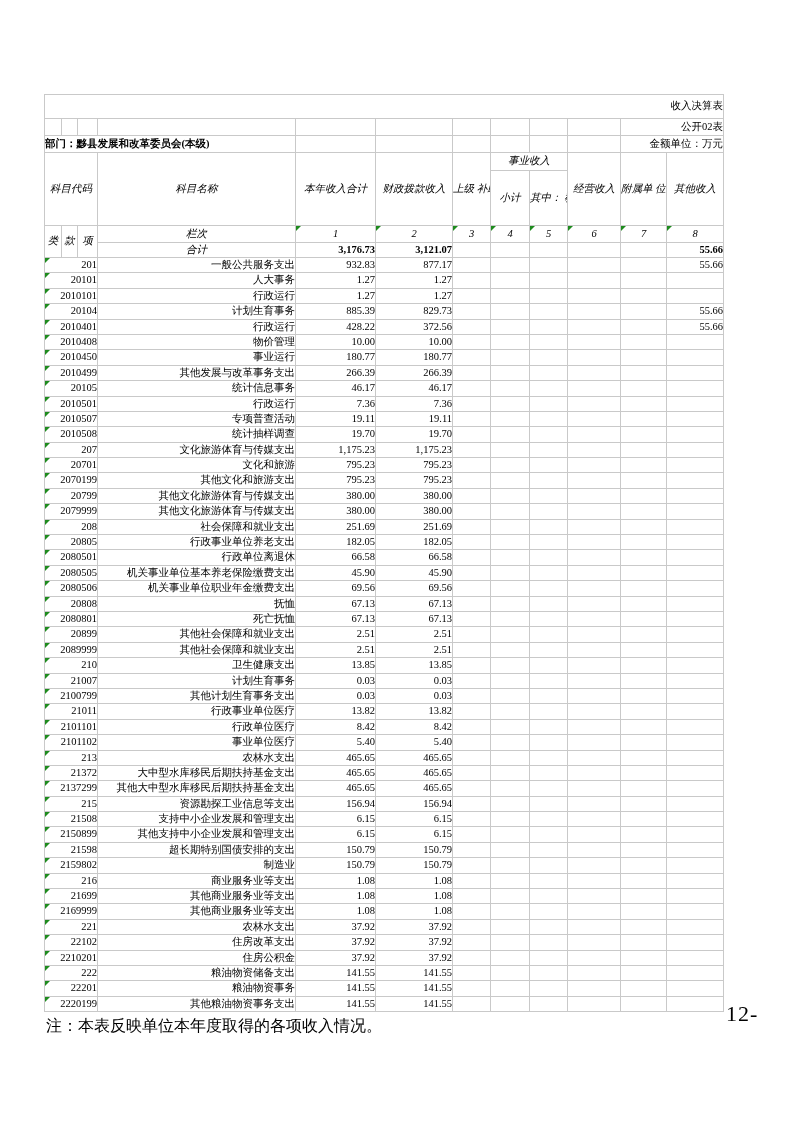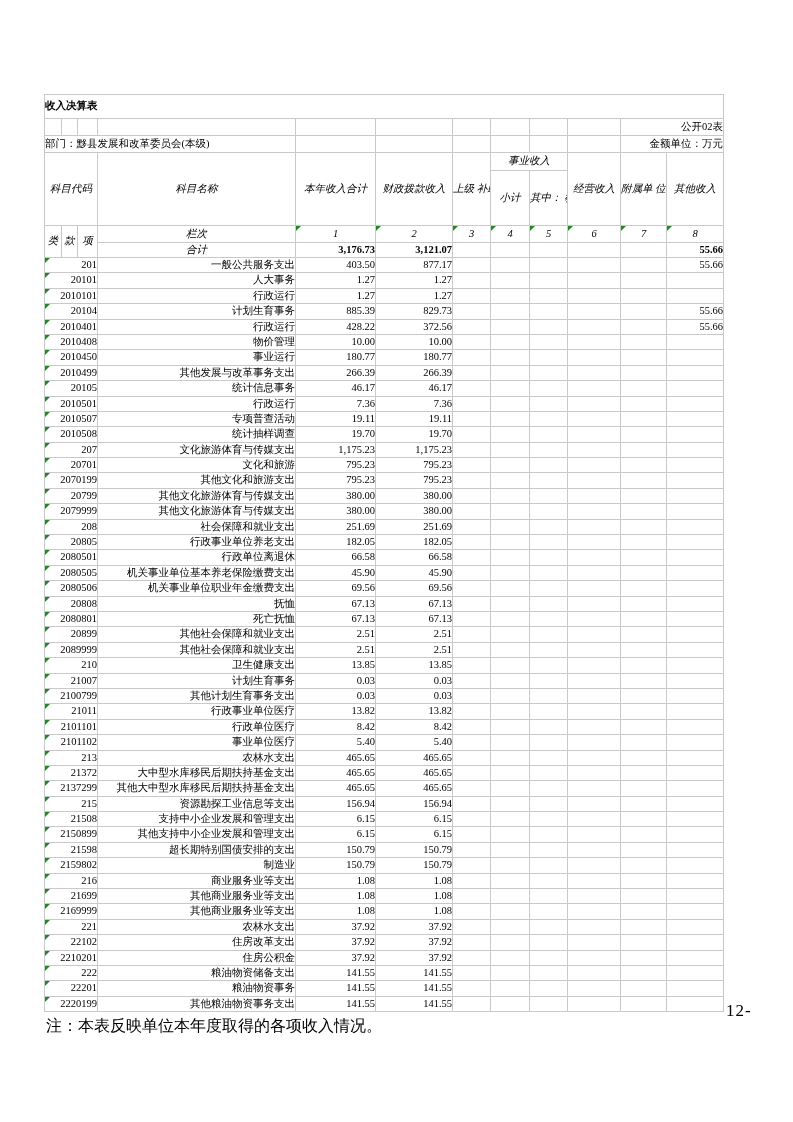--- a/index.html
+++ b/index.html
@@ -8,44 +8,44 @@
     font-family:"Liberation Serif","DejaVu Serif",serif;color:#000;overflow:hidden;
   }
   table.sheet{
     position:absolute;left:44px;top:94px;width:679px;
     border-collapse:collapse;table-layout:fixed;
   }
   table.sheet td{
     border:1px solid #c9c9c9;padding:0;font-size:10.5px;line-height:1.18;
     overflow:hidden;white-space:nowrap;vertical-align:middle;
   }
-  td.title-cell{font-size:16px;font-weight:bold;text-align:left;height:23px;}
+  td.title-cell{font-size:16px;font-weight:normal;text-align:right;height:23px;}
   tr.r-small td{height:16px;}
   tr.r-hA td{height:17px;}
   tr.r-hB td{height:54px;}
   tr.r-lanci td{height:16px;}
   tr.r-total td{height:14px;}
   tr.r-data td{height:14.4px;}
   td.hd{text-align:center;white-space:pre-line;font-style:italic;}
   td.num{text-align:right;padding-right:3px;}
   td.bold{font-weight:bold;}
   td.codecell{text-align:right;padding-left:2px;position:relative;}
   td.namecell{text-align:right;padding-left:3px;}
-  td.leftcell{text-align:left;padding-left:2px;}
+  td.leftcell{text-align:left;padding-left:2px;font-weight:bold;}
   td.rightcell{text-align:right;padding-right:3px;}
   td.rel{position:relative;}
   .flag{
     position:absolute;top:0;left:0;width:0;height:0;
     border-top:5px solid #1e8b1e;border-right:5px solid transparent;
   }
   .note{
     position:absolute;left:46px;top:1016px;font-size:16px;white-space:nowrap;
   }
   .pagenum{
-    position:absolute;left:726px;top:1001px;font-size:17px;letter-spacing:1px;white-space:nowrap;
+    position:absolute;left:726px;top:1001px;font-size:22px;letter-spacing:1px;white-space:nowrap;
   }
 </style>
 </head>
 <body>
 
 <div class="page">
 
   <table class="sheet">
     <colgroup>
       <col style="width:17px">
@@ -131,21 +131,21 @@
           <td class="num bold"></td>
           <td class="num bold"></td>
           <td class="num bold"></td>
           <td class="num bold"></td>
           <td class="num bold"></td>
           <td class="num bold">55.66</td>
         </tr>
     <tr class="r-data">
           <td class="codecell rel" colspan="3"><span class="flag"></span>201</td>
           <td class="namecell">一般公共服务支出</td>
-          <td class="num">403.50</td>
+          <td class="num">932.83</td>
           <td class="num">877.17</td>
           <td class="num"></td>
           <td class="num"></td>
           <td class="num"></td>
           <td class="num"></td>
           <td class="num"></td>
           <td class="num">55.66</td>
         </tr>
         <tr class="r-data">
           <td class="codecell rel" colspan="3"><span class="flag"></span>20101</td>

